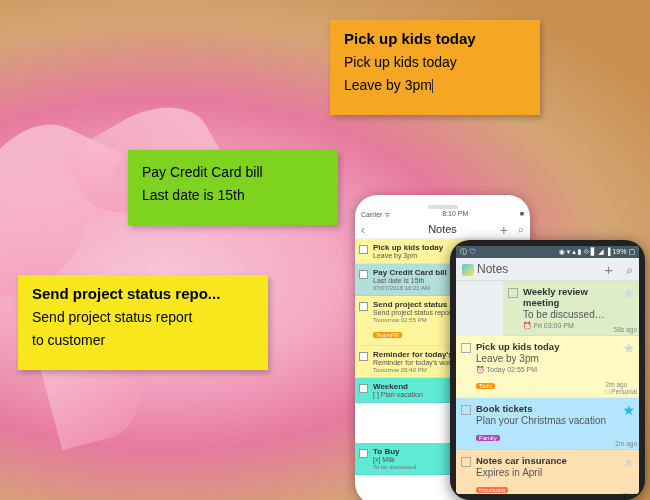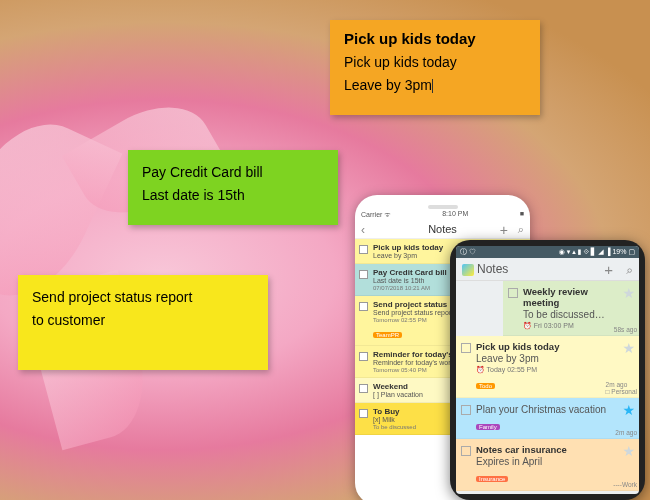--- a/index.html
+++ b/index.html
@@ -72,20 +72,21 @@
   <p>Pick up kids today</p>
   <p><span>Leave by 3pm</span><span class="cursor"></span></p>
 </div>
 
 <div id="note-green" class="sticky">
   <p>Pay Credit Card bill</p>
   <p>Last date is 15th</p>
 </div>
 
 <div id="note-yellow" class="sticky">
+  <h3>Send project status repo...</h3>
   <p>Send project status report</p>
   <p>to customer</p>
 </div>
 
 <div class="iphone">
   <div class="bezel"><span class="speaker"></span></div>
   <div class="statusbar">
     <span><span>Carrier</span> <span>ᯤ</span></span>
     <span>8:10 PM</span>
     <span>■</span>
@@ -111,26 +112,26 @@
       <div class="noterow" style="background: rgb(255, 245, 157);"><span class="chk"></span>
     <div class="t">Send project status repo…</div>
     <div class="s">Send project status report to cu…</div>
     <div class="m">Tomorrow 02:55 PM</div><span class="tag" style="background:#ff9800;color:#fff">TeamPR</span></div>
       <div class="noterow" style="background: rgb(255, 245, 157);">
         <span class="chk"></span>
     <div class="t">Reminder for today's workou</div>
     <div class="s">Reminder for today's workout &amp; …</div>
     <div class="m">Tomorrow 05:40 PM</div>
       </div>
-      <div class="noterow" style="background: #fef9c3;">
+      <div class="noterow" style="background: #5eead4;">
         <span class="chk"></span>
     <div class="t">Weekend</div>
     <div class="s">[ ] Plan vacation</div>
     </div>
-      <div class="noterow" style="background: #fde047;">
+      <div class="noterow" style="background: #5eead4; margin-top: 40px;">
         <span class="chk"></span>
     <div class="t">To Buy</div>
     <div class="s">[x] Milk</div>
     <div class="m">To be discussed</div>
       </div>
     </div>
 </div>
 
 <div class="android">
   <div class="screen">
@@ -152,20 +153,21 @@
     <div class="m">⏰ Fri 03:00 PM</div>
           <div class="rm">58s ago</div>
         </div>
         <div class="arow" style="background: rgb(255, 249, 196);"><span class="chk"></span>
     <span class="star ">★</span>
     <div class="t">Pick up kids today</div>
     <div class="s">Leave by 3pm</div>
     <div class="m">⏰ Today 02:55 PM</div><span class="tag" style="background:#ff9800;color:#fff">Todo</span><div class="rm">2m ago<br>□ Personal</div></div>
         <div class="arow" style="background: rgb(179, 229, 252);"><span class="chk"></span>
     <span class="star on">★</span>
+    <div class="t">Book tickets</div>
     <div class="s">Plan your Christmas vacation</div>
     <span class="tag" style="background:#ab47bc;color:#fff">Family</span><div class="rm">2m ago</div></div>
         <div class="arow" style="background: rgb(255, 224, 178);"><span class="chk"></span>
     <span class="star ">★</span>
     <div class="t">Notes car insurance</div>
     <div class="s">Expires in April</div>
     <span class="tag" style="background:#ff7043;color:#fff">Insurance</span><div class="rm">----Work</div></div>
       </div>
   </div>
 </div>

